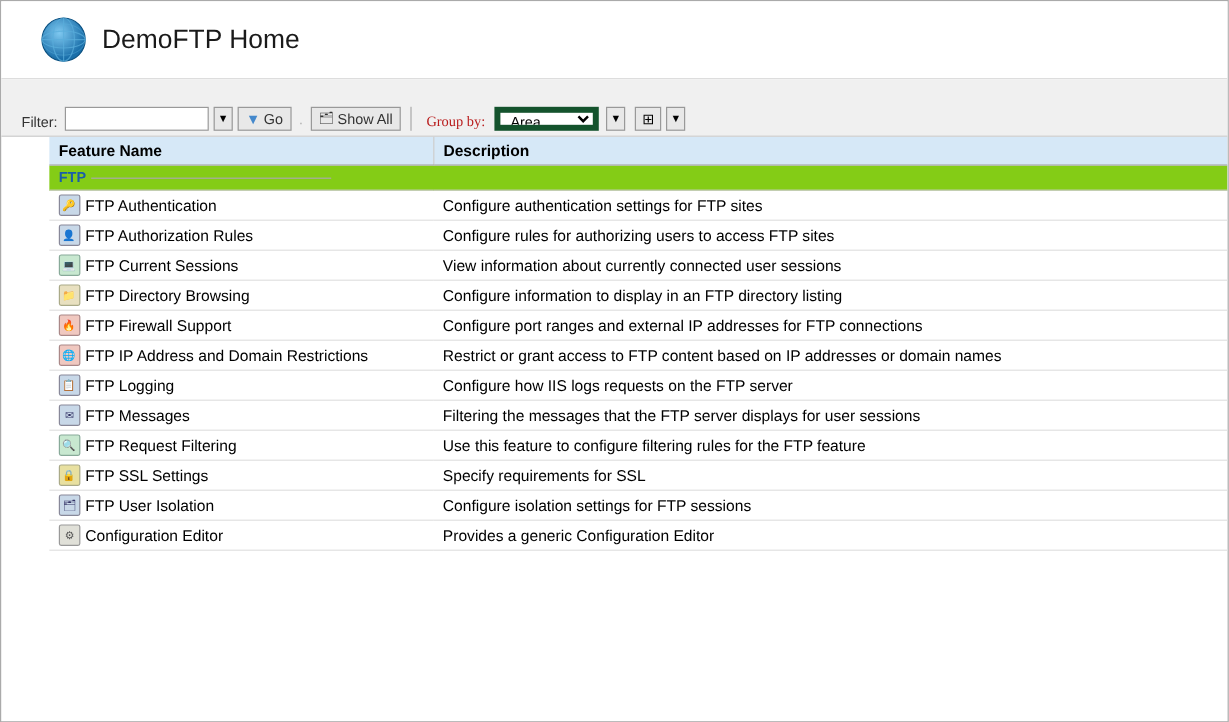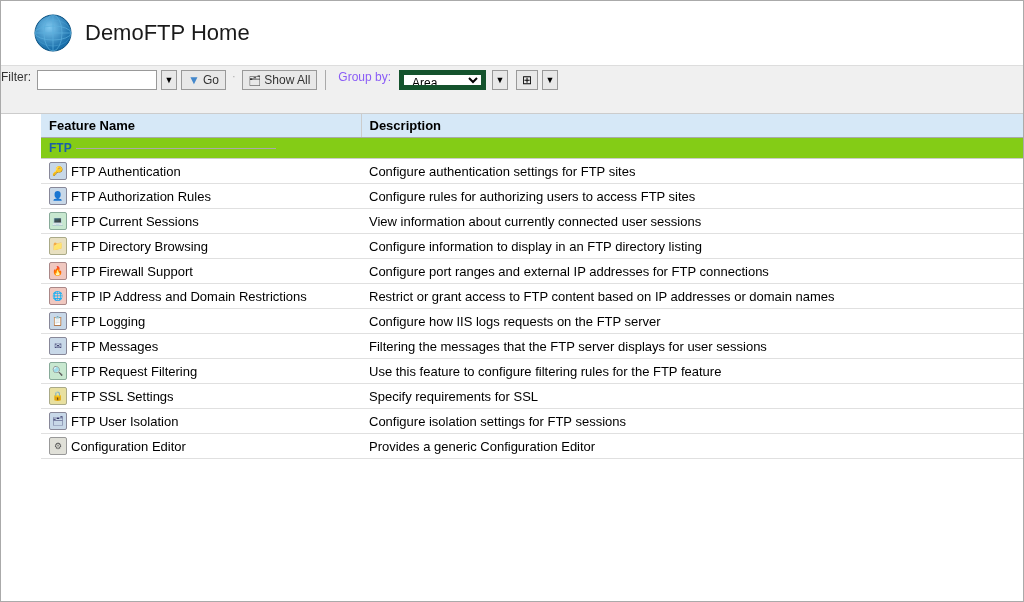--- a/index.html
+++ b/index.html
@@ -30,22 +30,22 @@
     }
     .header-title {
       font-size: 22px;
       font-weight: 400;
       color: #1a1a1a;
     }
 
     
     .toolbar {
       display: flex;
-      align-items: flex-start;
-      padding: 4px 0;
+      align-items: flex-end;
+      padding: 4px 17px;
       background: #f0f0f0;
       border-bottom: 1px solid #ccc;
       gap: 4px;
       height: 48px;
     }
     .toolbar-label {
       font-size: 12px;
       color: #333;
       margin-right: 2px;
     }
@@ -81,23 +81,24 @@
       color: #333;
     }
     .toolbar-separator {
       width: 1px;
       height: 20px;
       background: #aaa;
       margin: 0 4px;
     }
     .group-by-label {
       font-size: 12px;
-      color: #8b5cf6;
+      color: #b91c1c;
       margin-left: 4px;
       margin-right: 4px;
+      font-family: Liberation Serif, serif;
     }
     .group-by-select {
       border: 5px solid #14532d;
       height: 20px;
       padding: 0 4px;
       font-size: 12px;
       background: #fff;
     }
     .view-btn {
       border: 1px solid #999;

